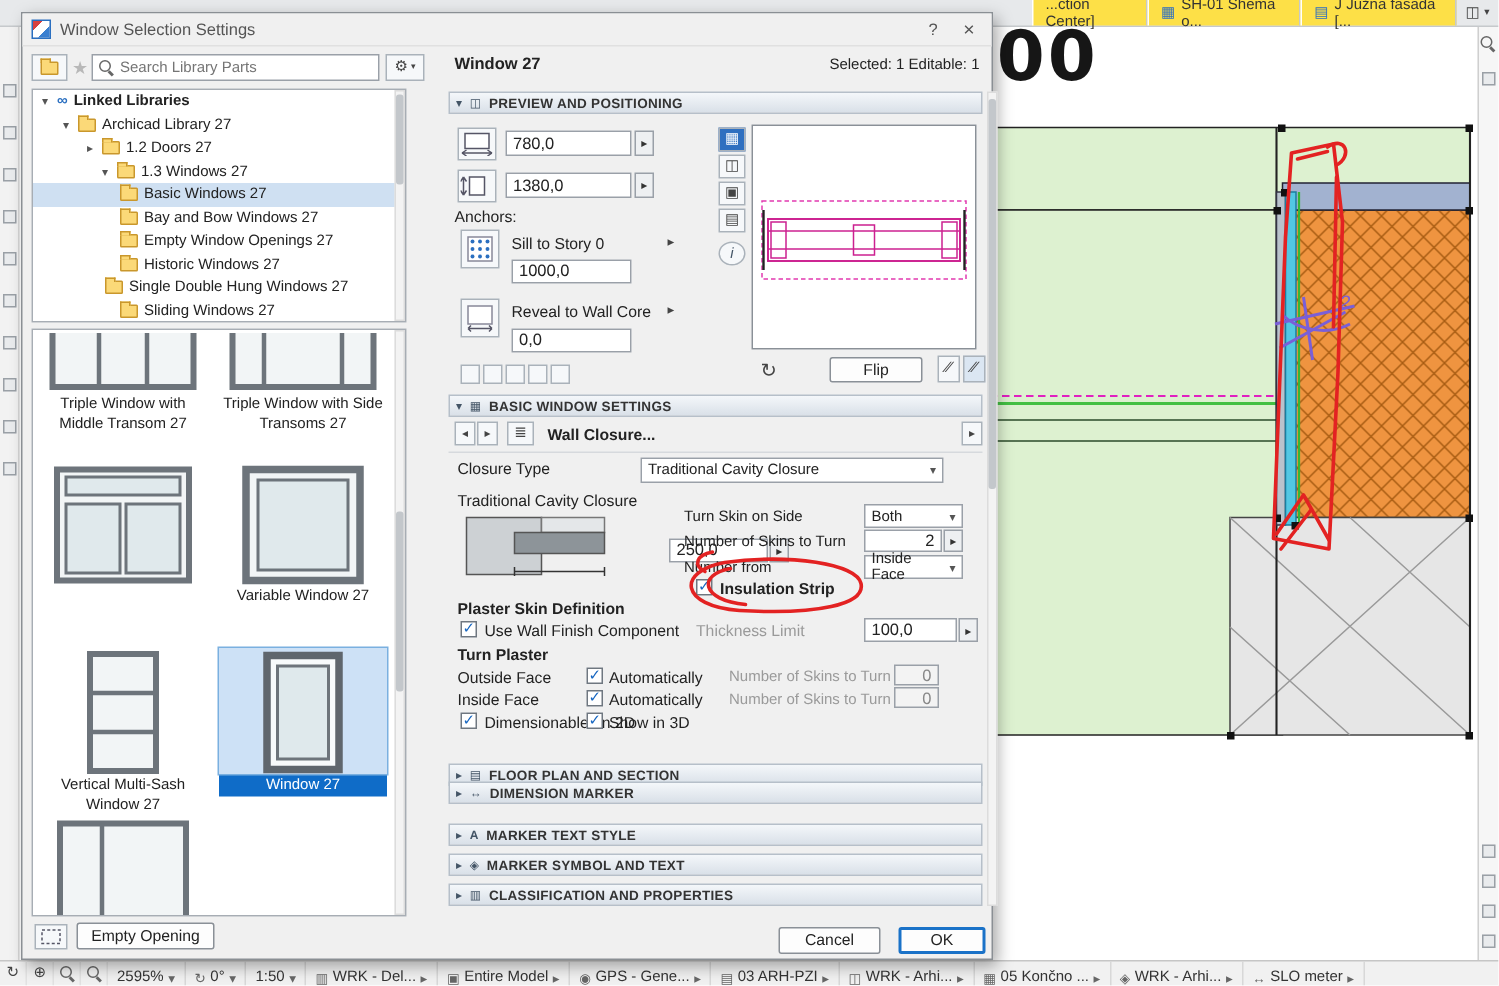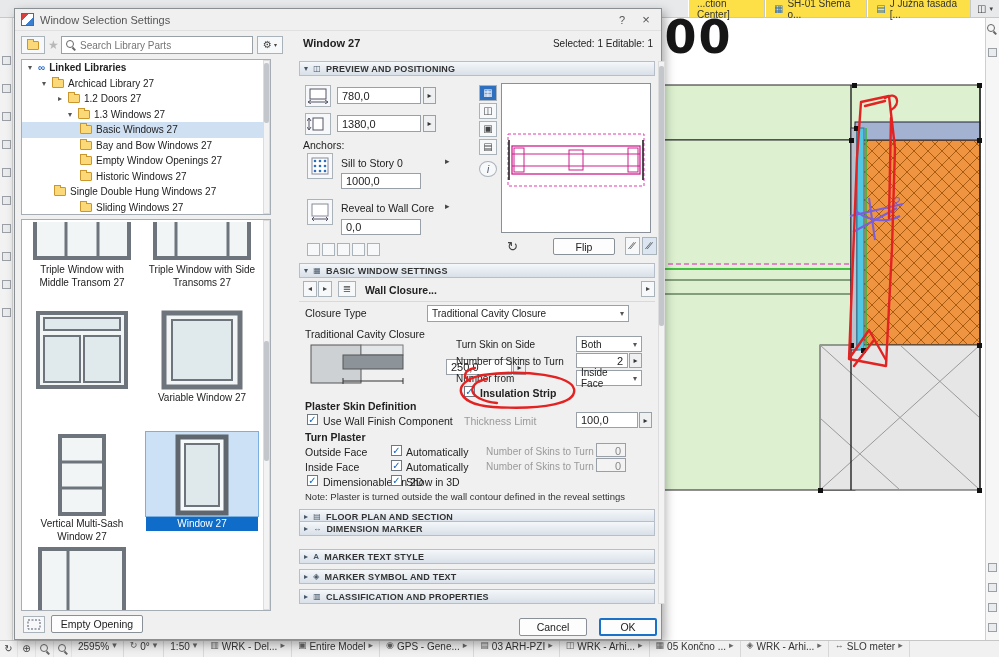--- a/index.html
+++ b/index.html
@@ -25,21 +25,21 @@
 
 .tabbar{position:absolute;left:0;top:0;width:999px;height:18px;background:#e7e9eb;border-bottom:1px solid #c6c9cc;display:flex;align-items:stretch;z-index:3}
 .tab{display:flex;align-items:center;gap:4px;padding:0 8px;font-size:10px;color:#333;background:#fde047;border-right:1px solid #c6c9cc;border-left:1px solid #fff}
 .tab .doc{color:#2f6fc0;font-size:10px}
 .tabspacer{width:688px;flex:none}
 .tabico{display:flex;align-items:center;padding:0 6px;color:#555;font-size:10px}
 .left-rail{position:absolute;left:0;top:18px;width:13px;height:622px;background:#f2f2f2;border-right:1px solid #d6d6d6;z-index:2}
 .rail-ico{position:absolute;left:2px;width:9px;height:9px;border:1px solid #9aa0a6;background:#e9ebed}
 .right-rail{position:absolute;right:0;top:18px;width:14px;height:622px;background:#f6f6f6;border-left:1px solid #cfcfcf;z-index:2}
 .statusbar{position:absolute;left:0;bottom:0;width:999px;height:17px;background:#f1f1f1;border-top:1px solid #c6c6c6;display:flex;align-items:center;font-size:10px;color:#333;z-index:4}
-.seg{display:flex;align-items:flex-start;gap:3px;padding:0 6px;height:100%;border-right:1px solid #d8d8d8;white-space:nowrap}
+.seg{display:flex;align-items:flex-end;gap:3px;padding:0 6px;height:100%;border-right:1px solid #d8d8d8;white-space:nowrap}
 .seg .g{font-size:9px;color:#666}
 .sbico{display:flex;align-items:center;justify-content:center;width:18px;height:100%;border-right:1px solid #e2e2e2;color:#555;font-size:10px}
 .dim-text{position:absolute;left:645px;top:10px;font-size:46px;font-weight:bold;color:#161616;letter-spacing:2px;z-index:2;font-family:"DejaVu Sans",sans-serif}
 
 
 .dialog{position:absolute;left:14px;top:8px;width:648px;height:632px;background:#f0f0f0;border:1px solid #8a8f94;box-shadow:3px 4px 10px rgba(0,0,0,.35);z-index:20}
 .titlebar{position:absolute;left:0;top:0;width:100%;height:22px;background:#f0f0f0;border-bottom:1px solid #e0e0e0;display:flex;align-items:center;padding:0 6px;gap:6px}
 .title-ico{width:13px;height:13px;border:1px solid #2a6fc0;background:linear-gradient(135deg,#d84040 0 30%,#fff 30% 65%,#3a7fd0 65%);flex:none}
 .title-txt{color:#555;font-size:11px}
 .tb-btn{margin-left:auto;width:18px;text-align:center;color:#555;cursor:default}
@@ -305,21 +305,21 @@
           <span>Bay and Bow Windows 27</span>
         </div>
       <div class="trow" style="padding-left:58px">
           <span class="folder"></span>
           <span>Empty Window Openings 27</span>
         </div>
       <div class="trow" style="padding-left:58px">
           <span class="folder"></span>
           <span>Historic Windows 27</span>
         </div>
-      <div class="trow" style="padding-left:32px">
+      <div class="trow" style="padding-left:48px">
           <span class="folder"></span>
           <span>Single Double Hung Windows 27</span>
         </div>
       <div class="trow" style="padding-left:58px">
           <span class="folder"></span>
           <span>Sliding Windows 27</span>
         </div>
     </div>
     <div class="scroll" style="left:248px;top:51px;height:154px">
         <div class="thumb" style="top:2px;height:60px"></div>
@@ -584,21 +584,20 @@
     <div class="cb on" style="left:376px;top:451px"></div>
     <div class="lbl" style="left:391px;top:452px">Automatically</div>
     <div class="lbl dis" style="left:471px;top:452px;font-size:10px">Number of Skins to Turn</div>
     <div class="fld" style="left:581px;top:449px;width:30px;height:14px;background:#f3f3f3;color:#888;text-align:right">0</div>
 
     <div class="cb on" style="left:292px;top:466px"></div>
     <div class="lbl" style="left:308px;top:467px">Dimensionable on 2D</div>
     <div class="cb on" style="left:376px;top:466px"></div>
     <div class="lbl" style="left:391px;top:467px">Show in 3D</div>
 
-    <div class="note-txt" style="left:290px;top:482px">Note: Plaster is turned outside the wall contour defined in the reveal settings</div>
 
     <div class="sect" style="top:500px">
         <span class="g g-tri-r"></span>
         <span class="g g-sheet"></span>
         <span>FLOOR PLAN AND SECTION</span>
       </div>
     <div class="sect" style="top:512px">
         <span class="g g-tri-r"></span>
         <span class="g g-dim"></span>
         <span>DIMENSION MARKER</span>

